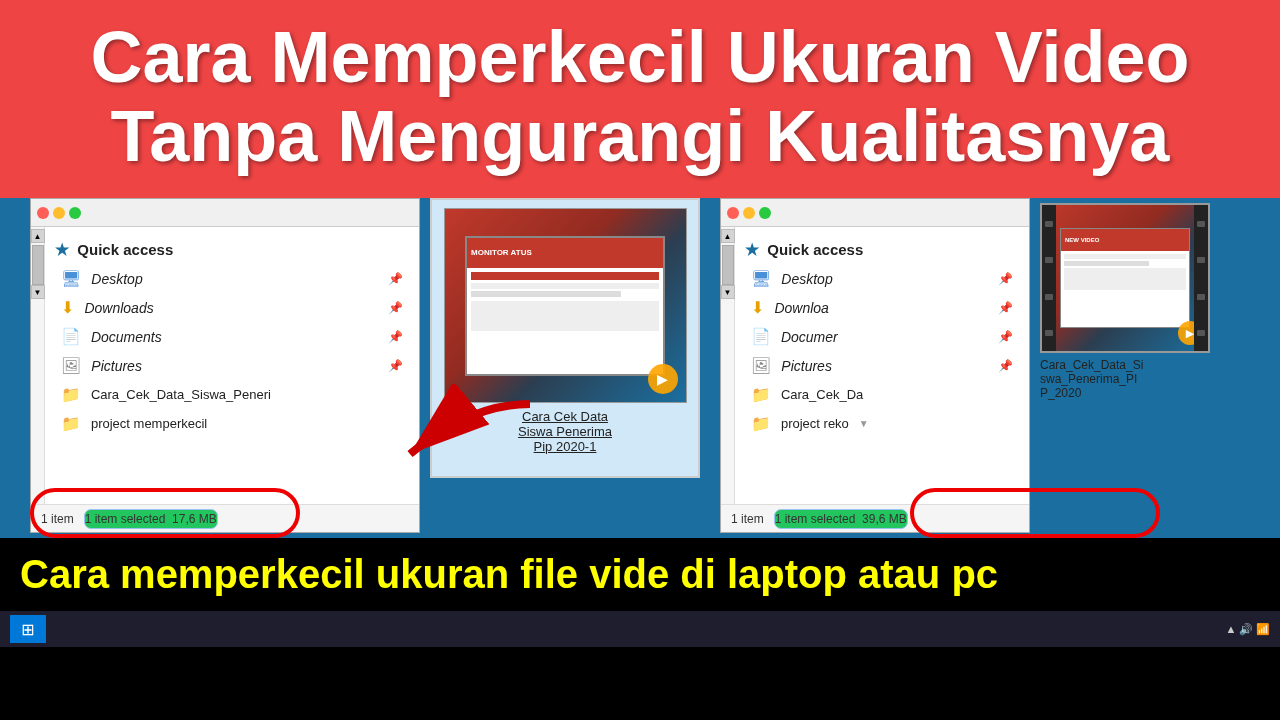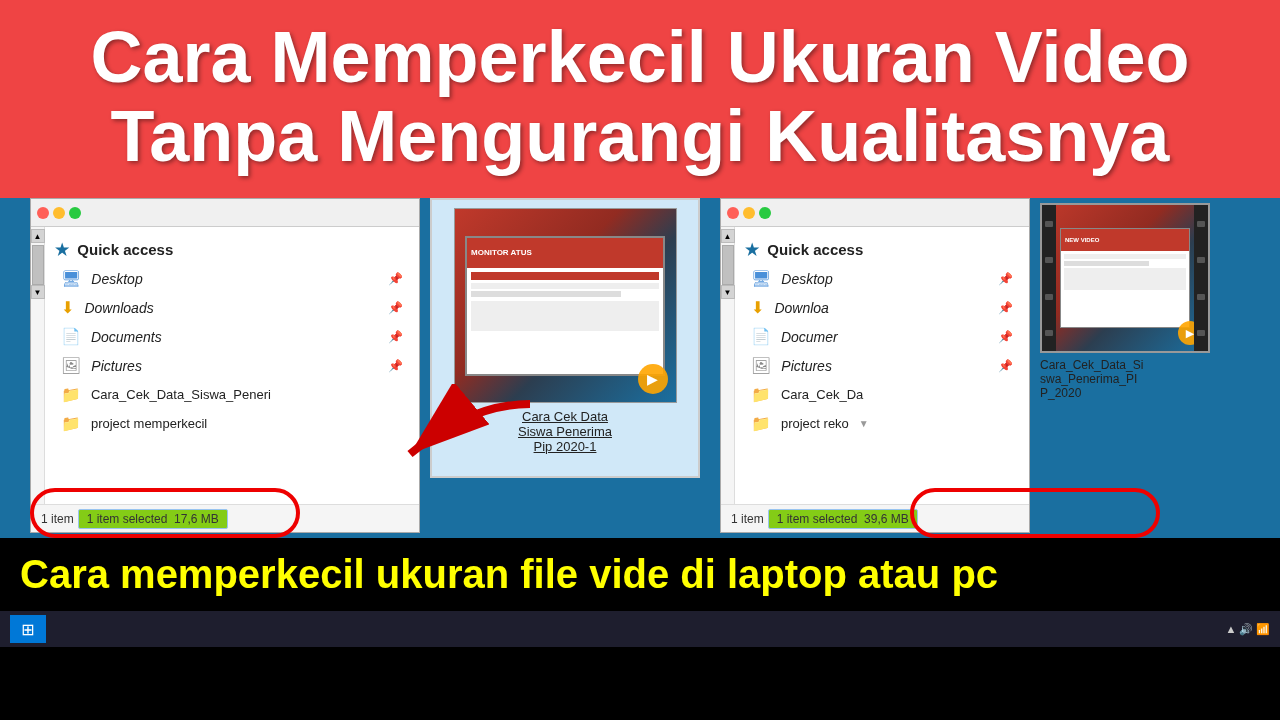--- a/index.html
+++ b/index.html
@@ -172,48 +172,48 @@
     
     .status-bar {
       background: #f5f5f5;
       border-top: 1px solid #ddd;
       height: 28px;
       display: flex;
       align-items: center;
       padding: 0 10px;
       font-size: 12px;
       color: #333;
-      gap: 4px;
+      gap: 10px;
     }
 
     .status-selected {
-      background: #84cc16;
-      padding: 2px 8px;
+      background: #22c55e;
+      padding: 2px 0;
       border: 1px solid #99c4f0;
-      border-radius: 2px;
+      border-radius: 7px;
     }
 
     
     .preview-area {
       position: absolute;
       left: 395px;
       top: 0;
       width: 280px;
       height: 290px;
       background: #d0e8f8;
       border: 2px solid #ccc;
       display: flex;
       flex-direction: column;
       align-items: center;
       justify-content: flex-start;
       padding: 8px;
     }
 
     .video-thumb {
-      width: 223px;
+      width: 243px;
       height: 195px;
       background: #0f172a;
       position: relative;
       overflow: hidden;
       border: 1px solid #999;
     }
 
     .video-thumb-inner {
       width: 100%;
       height: 100%;

